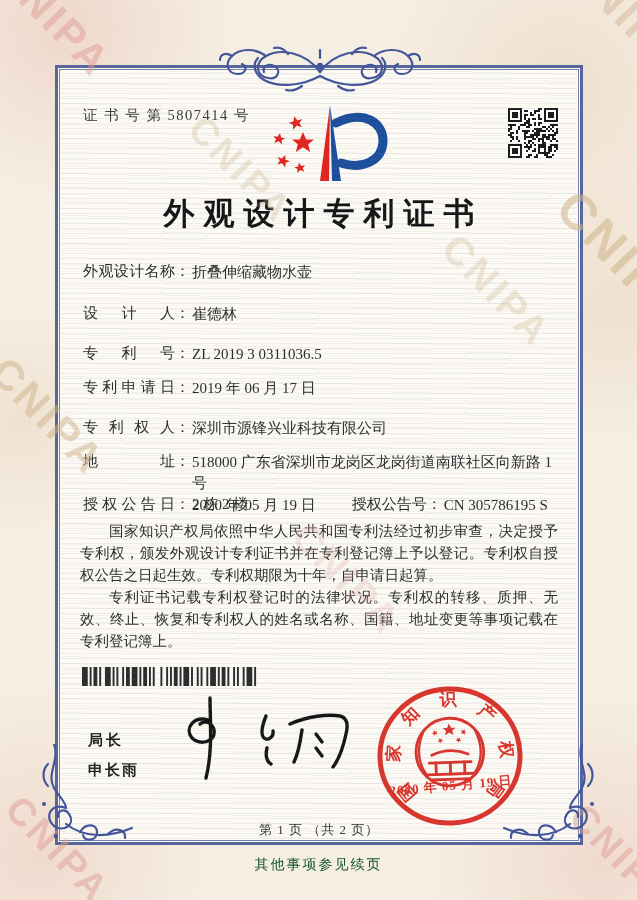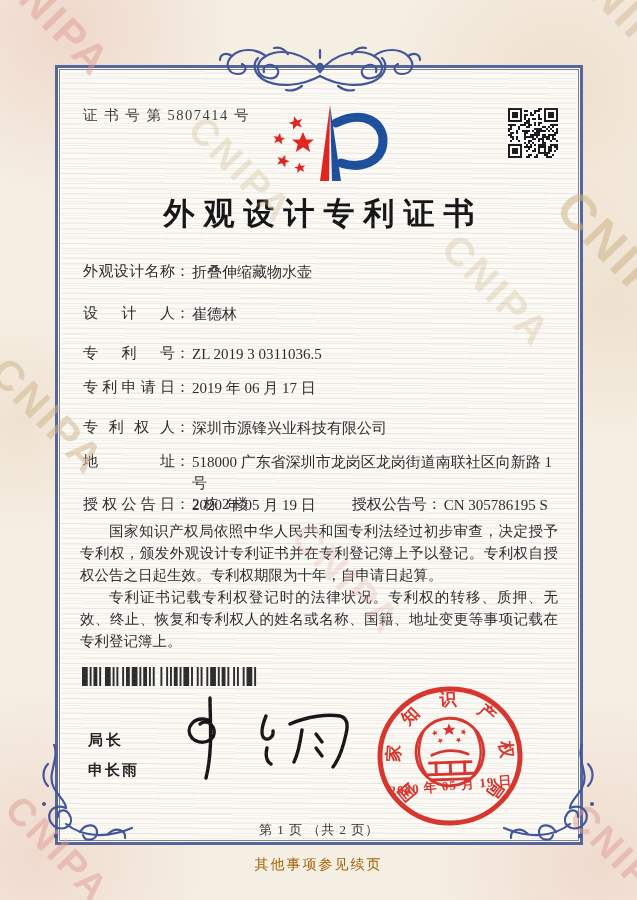--- a/index.html
+++ b/index.html
@@ -63,21 +63,21 @@
   .seal svg.ringsvg{position:absolute;left:0;top:0;}
   .seal-ring{position:absolute;inset:0;}
   .seal-char{position:absolute;left:50%;top:50%;width:20px;height:20px;margin:-10px 0 0 -10px;
              text-align:center;line-height:20px;font-size:17px;font-weight:700;color:#d8261c;}
   .emblem{position:absolute;left:50%;top:47%;transform:translate(-50%,-50%);}
   .seal-date{position:absolute;left:0;top:96px;width:100%;text-align:center;transform:rotate(-3deg);
              font-size:13px;font-weight:700;color:#d8261c;letter-spacing:1px;}
   .page-info{position:absolute;left:0;top:753px;width:100%;text-align:center;
              font-size:13px;letter-spacing:1px;color:#333;}
   .footer-note{position:absolute;left:0;top:856px;width:637px;text-align:center;z-index:2;
-               font-size:14px;letter-spacing:2px;color:#a16207;}
+               font-size:14px;letter-spacing:2px;color:#14532d;}
 </style>
 </head>
 <body>
 
 <div class="page">
 
   <span class="wm wm-a">CNIPA</span>
   <span class="wm wm-b">CNIPA</span>
   <span class="wm wm-c">CNIPA</span>
   <span class="wm wm-d">CNIPA</span>

